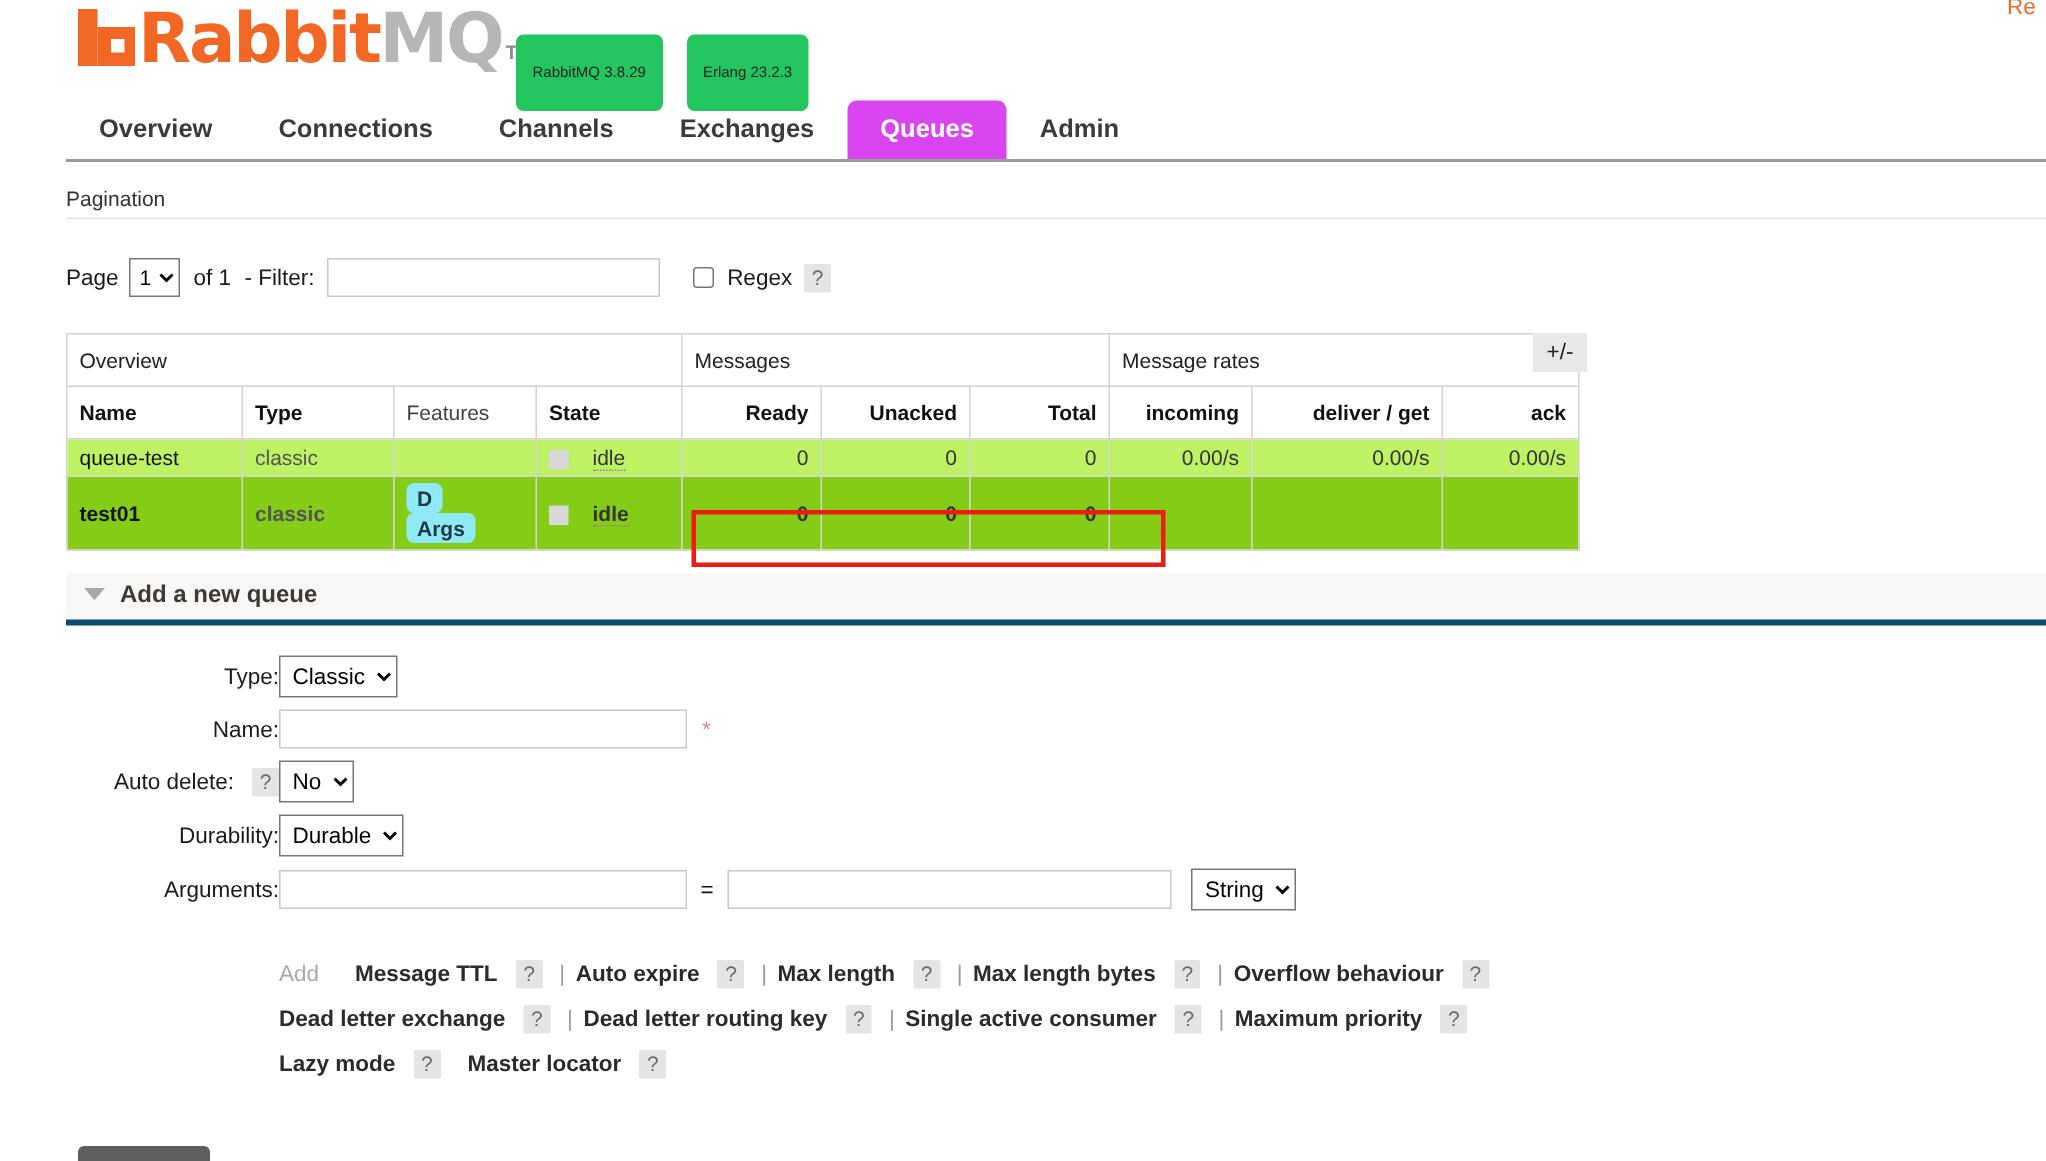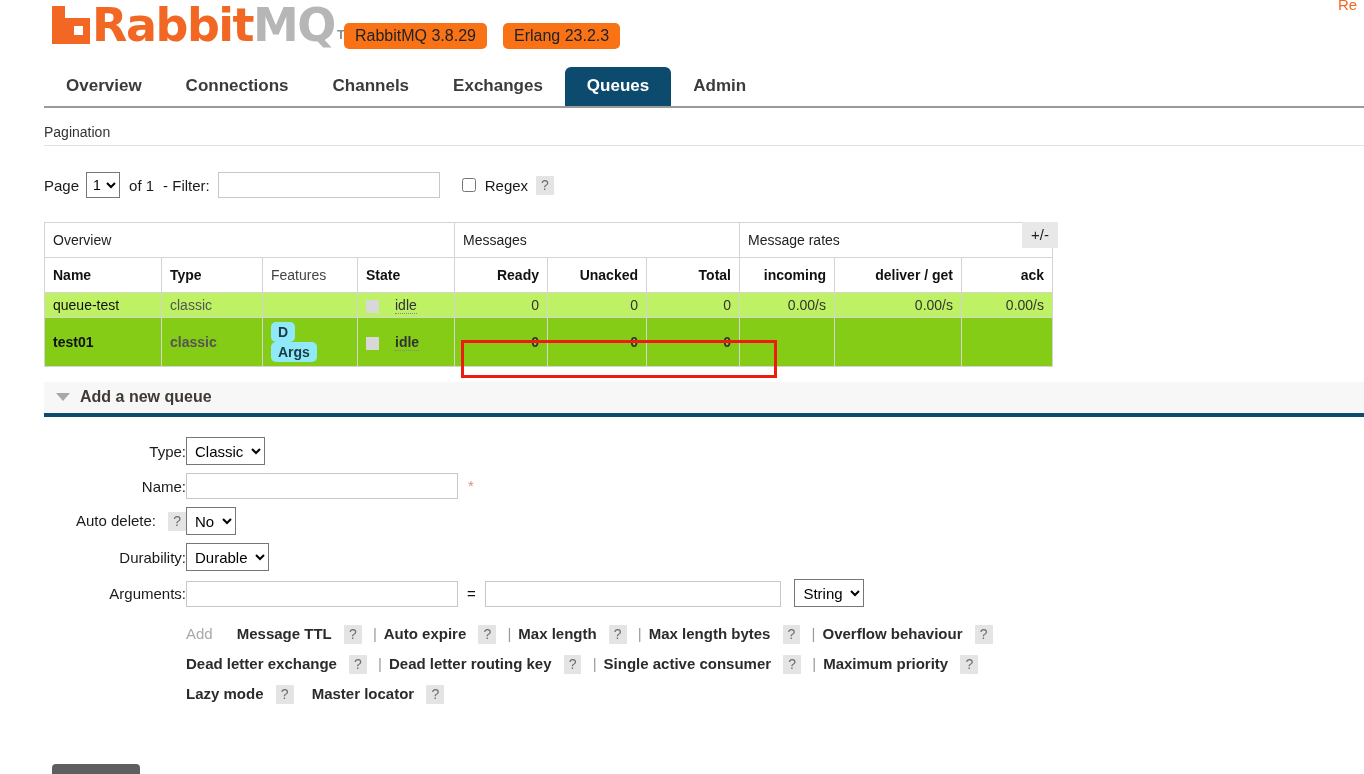--- a/index.html
+++ b/index.html
@@ -76,24 +76,24 @@
     margin-bottom: 6px;
   }
   .ver-pills {
     position: absolute;
     left: 344px;
     top: 23px;
     display: flex;
     gap: 16px;
   }
   .ver-pill {
-    background: #f97316;
+    background: #22c55e;
     border-radius: 5px;
-    padding: 4px 11px;
-    font-size: 16px;
+    padding: 20px 11px;
+    font-size: 10px;
     color: #222;
   }
   .corner-cut {
     position: absolute;
     right: 4px;
     top: -4px;
     font-size: 15px;
     color: #f26724;
     white-space: nowrap;
     overflow: hidden;
@@ -113,21 +113,21 @@
   .tab {
     font-size: 17px;
     font-weight: bold;
     color: #3b3b3b;
     padding: 9px 22px 10px 22px;
     text-decoration: none;
     border-radius: 6px 6px 0 0;
     line-height: 20px;
   }
   .tab.active {
-    background: #0c4a6e;
+    background: #d946ef;
     color: #ffffff;
   }
 
   
   #pagination-section {
     margin-left: 44px;
     margin-top: 16px;
   }
   .section-title {
     font-size: 14px;
@@ -297,21 +297,21 @@
     border: 1px solid #767676;
     background: #fff;
     padding: 2px 4px;
   }
   #name-input { width: 262px; height: 24px; }
   .req-star { color: #e08a8a; margin-left: 10px; font-size: 15px; }
   #arg-key { width: 262px; height: 24px; }
   #arg-val { width: 286px; height: 24px; }
   .eq { margin: 0 9px; font-size: 15px; }
   .presets {
-    margin-top: 4px;
+    margin-top: 20px;
     font-size: 15px;
     line-height: 30px;
     color: #2b2b2b;
   }
   .add-link { color: #a9a9a9; margin-right: 24px; font-size: 15px; }
   .preset {
     font-weight: bold;
     color: #2b2b2b;
     text-decoration: none;
   }

